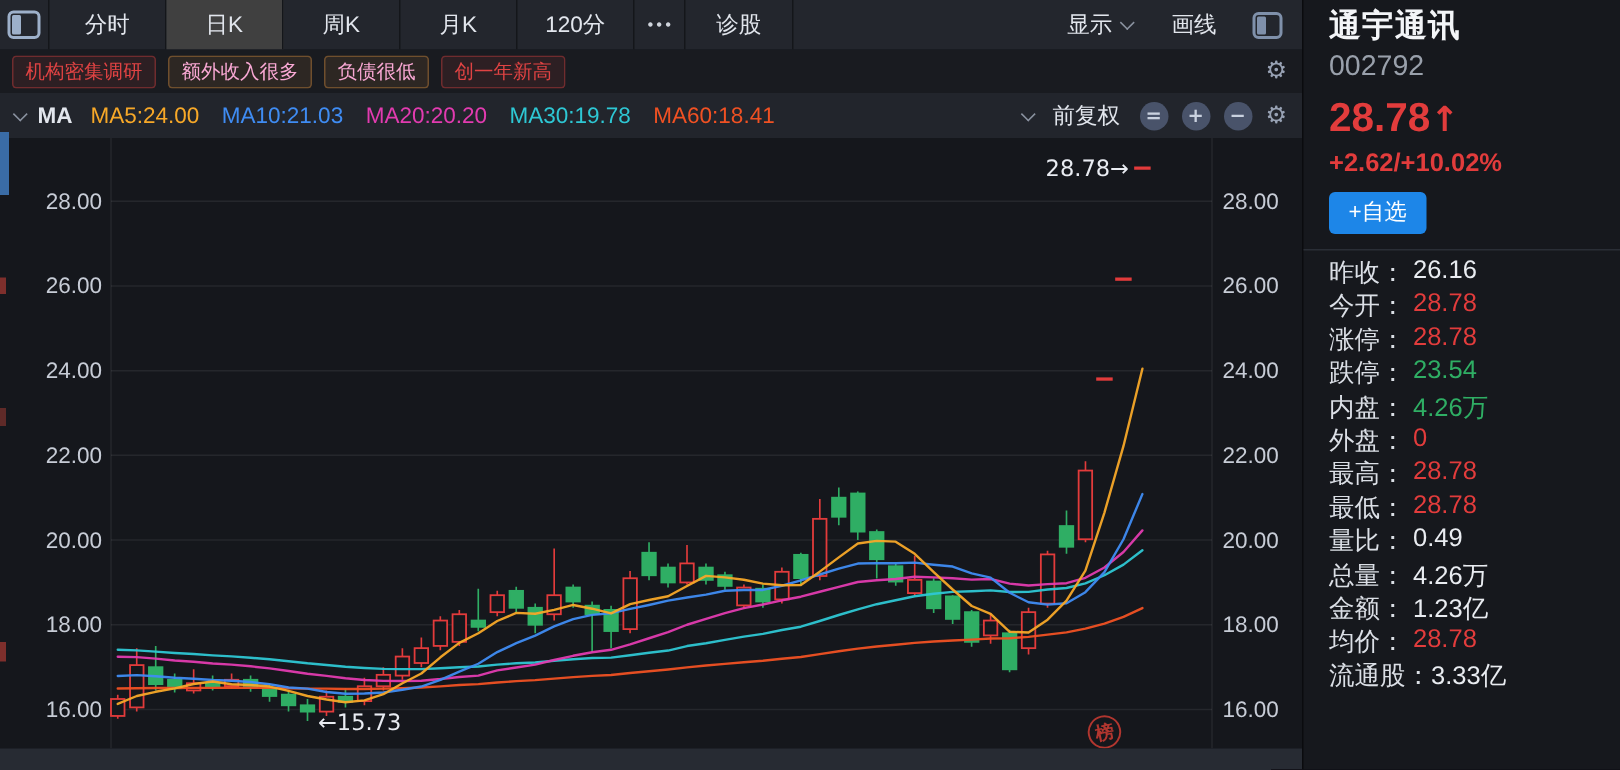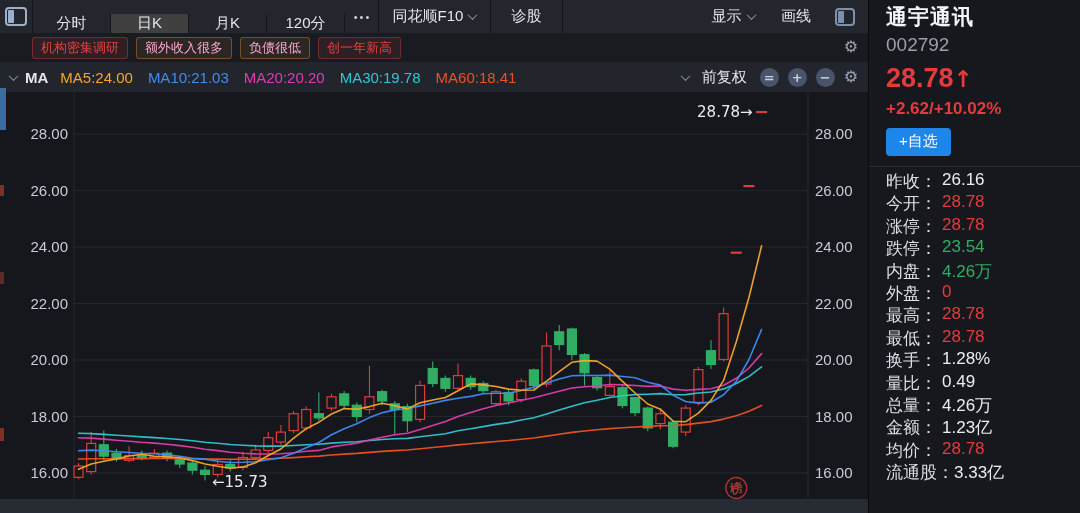--- a/index.html
+++ b/index.html
@@ -61,45 +61,42 @@
 </style>
 </head>
 <body>
 
 <div class="app">
 
   <div class="topbar">
     <div class="cell iconcell">
       <span class="ptoggle"></span>
     </div>
-    <div id="tabs" style="display:flex;align-items:flex-end;">
+    <div id="tabs" style="display:flex;">
         <div class="cell tab">分时</div>
         <div class="cell tab active">日K</div>
+        <div class="cell tab">周K</div>
         <div class="cell tab">月K</div>
         <div class="cell tab">120分</div>
       </div>
     <div class="cell morecell">•••</div>
-    <div class="cell f10cell">
-      <span>同花顺F10</span>
-      <span class="chev"></span>
-    </div>
     <div class="cell zhencell">诊股</div>
     <div class="cell spacer"></div>
     <div class="cell dispcell">
       <span>显示</span>
       <span class="chev"></span>
     </div>
     <div class="cell drawcell">画线</div>
     <div class="cell togglecell">
       <span class="ptoggle small"></span>
     </div>
   </div>
 
   <div class="tagsrow">
-    <div id="tagchips" style="display:flex; gap:8px;margin-left:24px;">
+    <div id="tagchips" style="display:flex; gap:8px;">
         <span class="chip red">机构密集调研</span>
         <span class="chip amber">额外收入很多</span>
         <span class="chip amber">负债很低</span>
         <span class="chip red">创一年新高</span>
       </div>
     <span class="gear tags-gear">⚙</span>
   </div>
 
   <div class="mabar">
     <span class="chev"></span>
@@ -309,24 +306,20 @@
         </div>
         <div class="row">
           <span class="lbl">最高</span>
           <span class="v-up">28.78</span>
         </div>
         <div class="row">
           <span class="lbl">最低</span>
           <span class="v-up">28.78</span>
         </div>
         <div class="row">
-          <span class="lbl">换手</span>
-          <span class="v-neutral">1.28%</span>
-        </div>
-        <div class="row">
           <span class="lbl">量比</span>
           <span class="v-neutral">0.49</span>
         </div>
         <div class="row">
           <span class="lbl">总量</span>
           <span class="v-neutral">4.26万</span>
         </div>
         <div class="row">
           <span class="lbl">金额</span>
           <span class="v-neutral">1.23亿</span>

